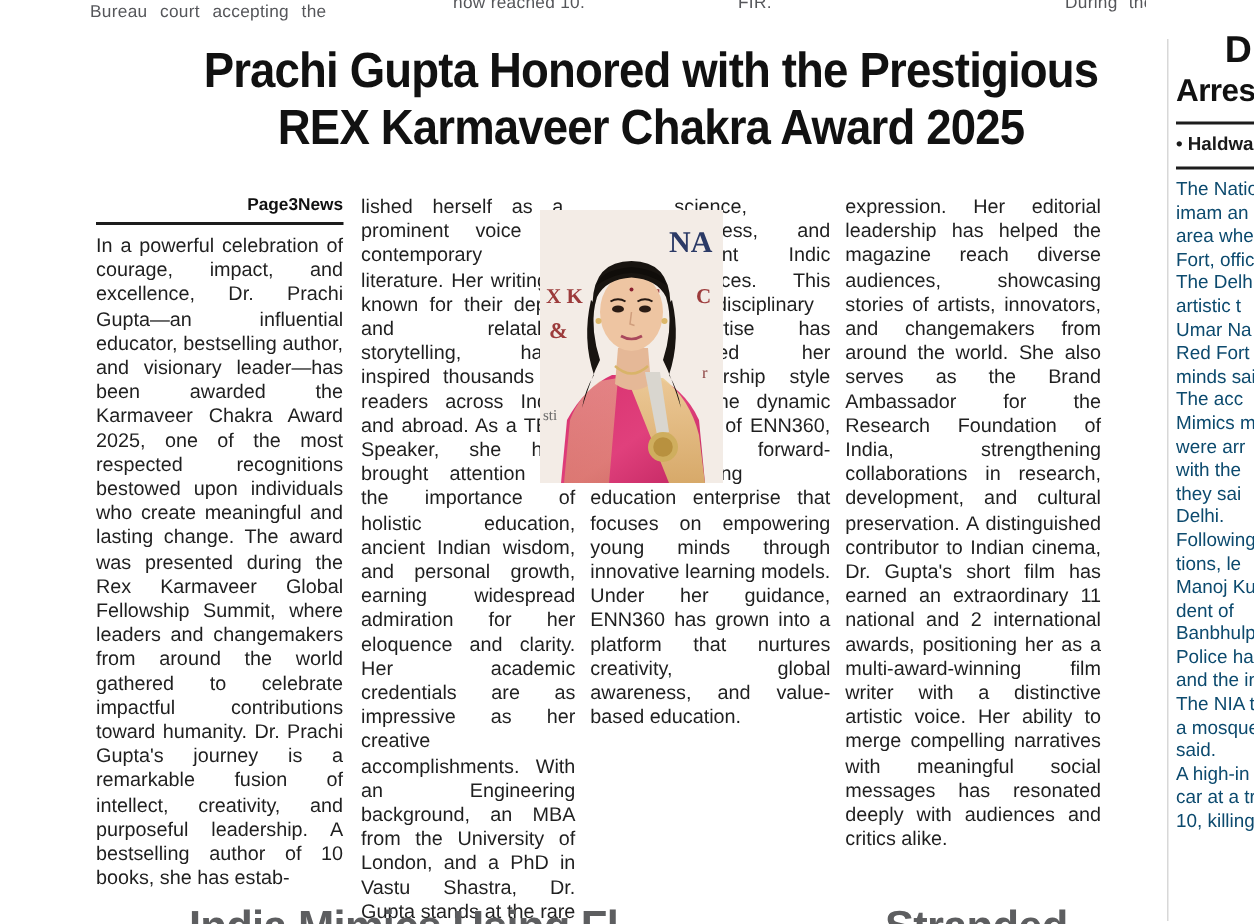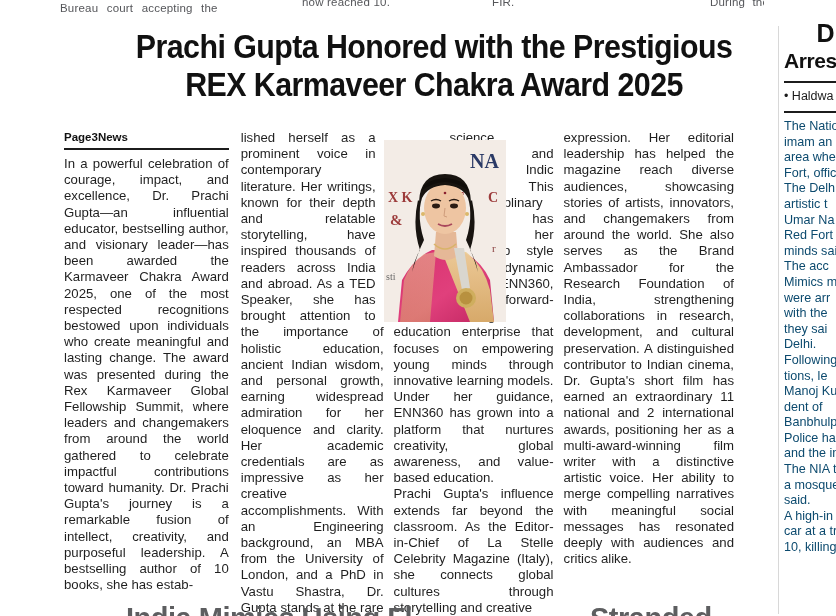--- a/index.html
+++ b/index.html
@@ -70,21 +70,21 @@
   }
   .col {
     position: relative;
     box-sizing: border-box;
   }
   .col-1 { width: 185px; padding-right: 12px; }
   .col-2 { width: 160px; padding-right: 10px; }
   .col-3 { width: 178px; padding-right: 10px; }
   .col-4 { width: 185px; padding-right: 6px; }
 
-  .byline-wrap { text-align: left; }
+  .byline-wrap { text-align: right; }
   .byline-brand {
     font-size: 11.5px;
     font-weight: bold;
     color: #111;
     line-height: 14px;
   }
   .byline-place {
     font-size: 13px;
     font-weight: bold;
     color: #111;
@@ -109,21 +109,20 @@
   
   .photo {
     position: absolute;
     left: 348px;
     top: 118px;
     width: 122px;
     height: 182px;
     overflow: hidden;
     background: #efe9e4;
     z-index: 5;
-    margin-left: 24px;
   }
   .photo svg { display: block; }
   .col-2 .spacer-img { float: right; width: 8px; height: 182px; }
   .col-3 .spacer-img { float: left; width: 56px; height: 182px; }
 
   
   .sidebar {
     position: absolute;
     top: 18px;
     left: 780px;
@@ -147,21 +146,21 @@
     font-weight: bold;
     font-size: 21px;
     line-height: 26px;
     letter-spacing: -0.4px;
     color: #111;
     white-space: nowrap;
   }
   .side-rule { border-top: 2px solid #1c1c1c; margin: 7px 0 6px 0; }
   .side-place {
     font-size: 12.5px;
-    font-weight: normal;
+    font-weight: bold;
     white-space: nowrap;
     line-height: 15px;
   }
   .side-body {
     font-size: 12.6px;
     line-height: 15.6px;
     color: #0c4a6e;
     white-space: nowrap;
   }
   .side-body div { overflow: hidden; }
@@ -284,21 +283,20 @@
     </div>
 
     <div class="col col-2">
       <div class="spacer-img"></div>
       <div class="body-text">lished herself as a prominent voice in contemporary literature. Her writings, known for their depth and relatable storytelling, have inspired thousands of readers across India and abroad. As a TED Speaker, she has brought attention to the importance of holistic education, ancient Indian wisdom, and personal growth, earning widespread admiration for her eloquence and clarity. Her academic credentials are as impressive as her creative accomplishments. With an Engineering background, an MBA from the University of London, and a PhD in Vastu Shastra, Dr. Gupta stands at the rare intersection of</div>
     </div>
 
     <div class="col col-3">
       <div class="spacer-img"></div>
       <div class="body-text">science, business, and ancient Indic sciences. This multidisciplinary expertise has shaped her leadership style as the dynamic CEO of ENN360, a forward-thinking education enterprise that focuses on empowering young minds through innovative learning models. Under her guidance, ENN360 has grown into a platform that nurtures creativity, global awareness, and value-based education.</div>
-      <div class="body-text">Prachi Gupta's influence extends far beyond the classroom. As the Editor-in-Chief of La Stelle Celebrity Magazine (Italy), she connects global cultures through storytelling and creative</div>
     </div>
 
     <div class="col col-4">
       <div class="body-text">expression. Her editorial leadership has helped the magazine reach diverse audiences, showcasing stories of artists, innovators, and changemakers from around the world. She also serves as the Brand Ambassador for the Research Foundation of India, strengthening collaborations in research, development, and cultural preservation. A distinguished contributor to Indian cinema, Dr. Gupta's short film has earned an extraordinary 11 national and 2 international awards, positioning her as a multi-award-winning film writer with a distinctive artistic voice. Her ability to merge compelling narratives with meaningful social messages has resonated deeply with audiences and critics alike.</div>
     </div>
 
   </div>
 </div>
 
 <div class="vline"></div>

